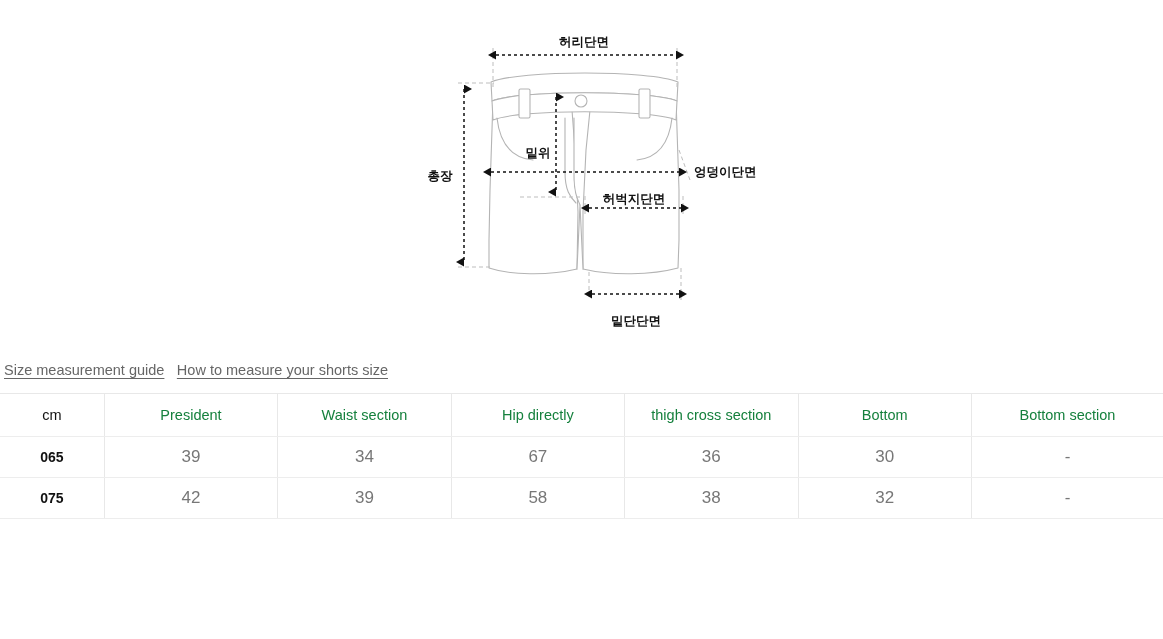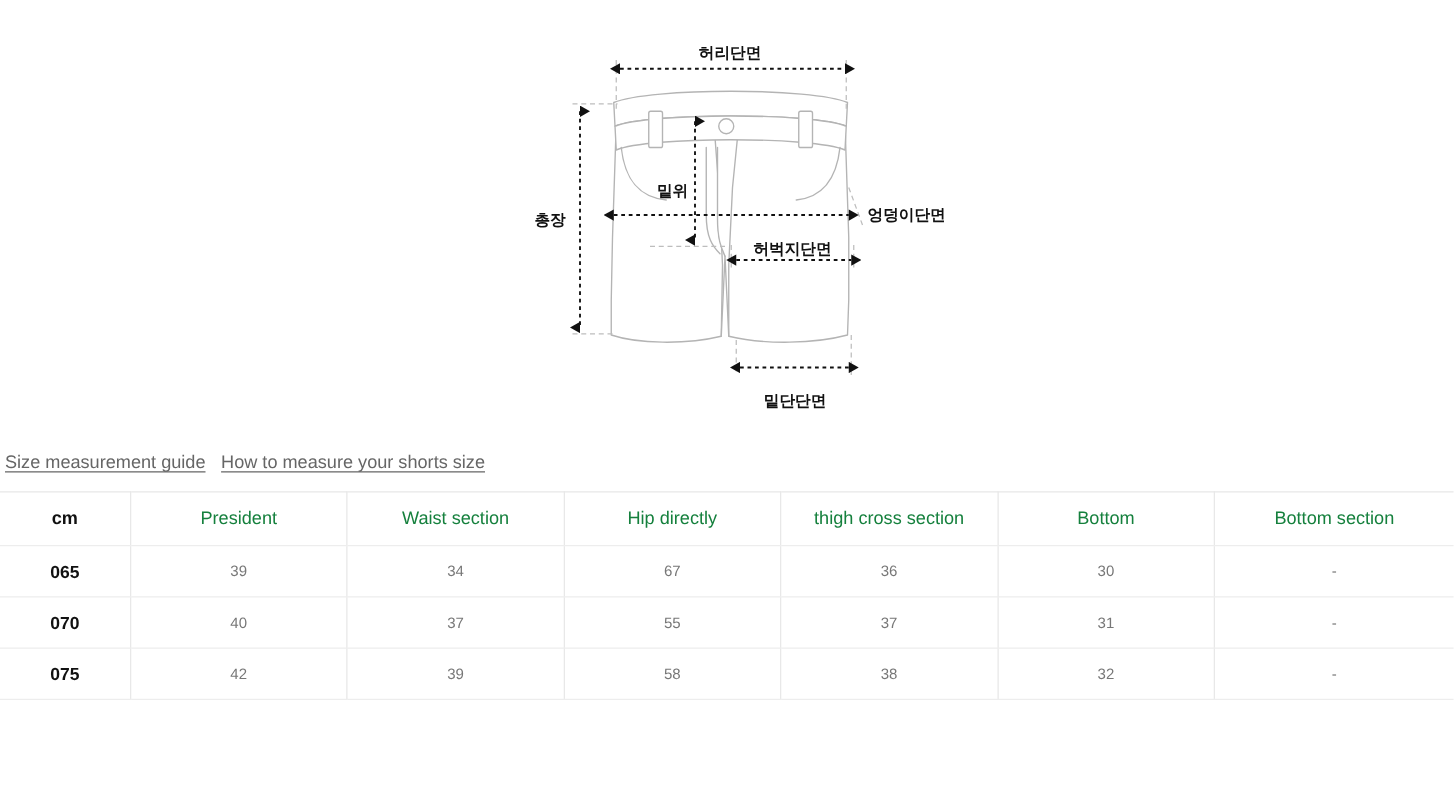--- a/index.html
+++ b/index.html
@@ -71,41 +71,41 @@
     border-right: none;
   }
   #size-table thead tr th {
     border-top: 1px solid #e8e8e8;
     color: #15803d;
     font-size: 14.5px;
     font-weight: normal;
     height: 43px;
   }
   #size-table thead tr th.col-cm {
-    font-weight: bold;
+    font-weight: normal;
     color: #111111;
     text-align: center;
   }
   #size-table thead tr th.col-cm,
   #size-table tbody td.row-head {
     border-left: none;
   }
   #size-table tbody td.row-head {
     font-weight: bold;
     color: #111111;
     font-size: 14px;
   }
   #size-table tbody tr.mysize-row td.mysize-cell {
     color: #999999;
     font-size: 14.5px;
     height: 41px;
   }
   #size-table tbody tr.data-row td.val {
     color: #777777;
-    font-size: 12px;
+    font-size: 17px;
   }
   #size-table tbody tr:last-child td {
     border-bottom: 1px solid #ededed;
   }
 </style>
 </head>
 <body>
 
 <div id="diagram-area">
   <svg id="shorts-svg" width="1163" height="345" viewBox="0 0 1163 345">
@@ -221,29 +221,20 @@
     <tr class="data-row">
       <td class="row-head">065</td>
       <td class="val">39</td>
       <td class="val">34</td>
       <td class="val">67</td>
       <td class="val">36</td>
       <td class="val">30</td>
       <td class="val">-</td>
     </tr>
 
-    <tr class="data-row">
-      <td class="row-head">070</td>
-      <td class="val">40</td>
-      <td class="val">37</td>
-      <td class="val">55</td>
-      <td class="val">37</td>
-      <td class="val">31</td>
-      <td class="val">-</td>
-    </tr>
 
     <tr class="data-row">
       <td class="row-head">075</td>
       <td class="val">42</td>
       <td class="val">39</td>
       <td class="val">58</td>
       <td class="val">38</td>
       <td class="val">32</td>
       <td class="val">-</td>
     </tr>

